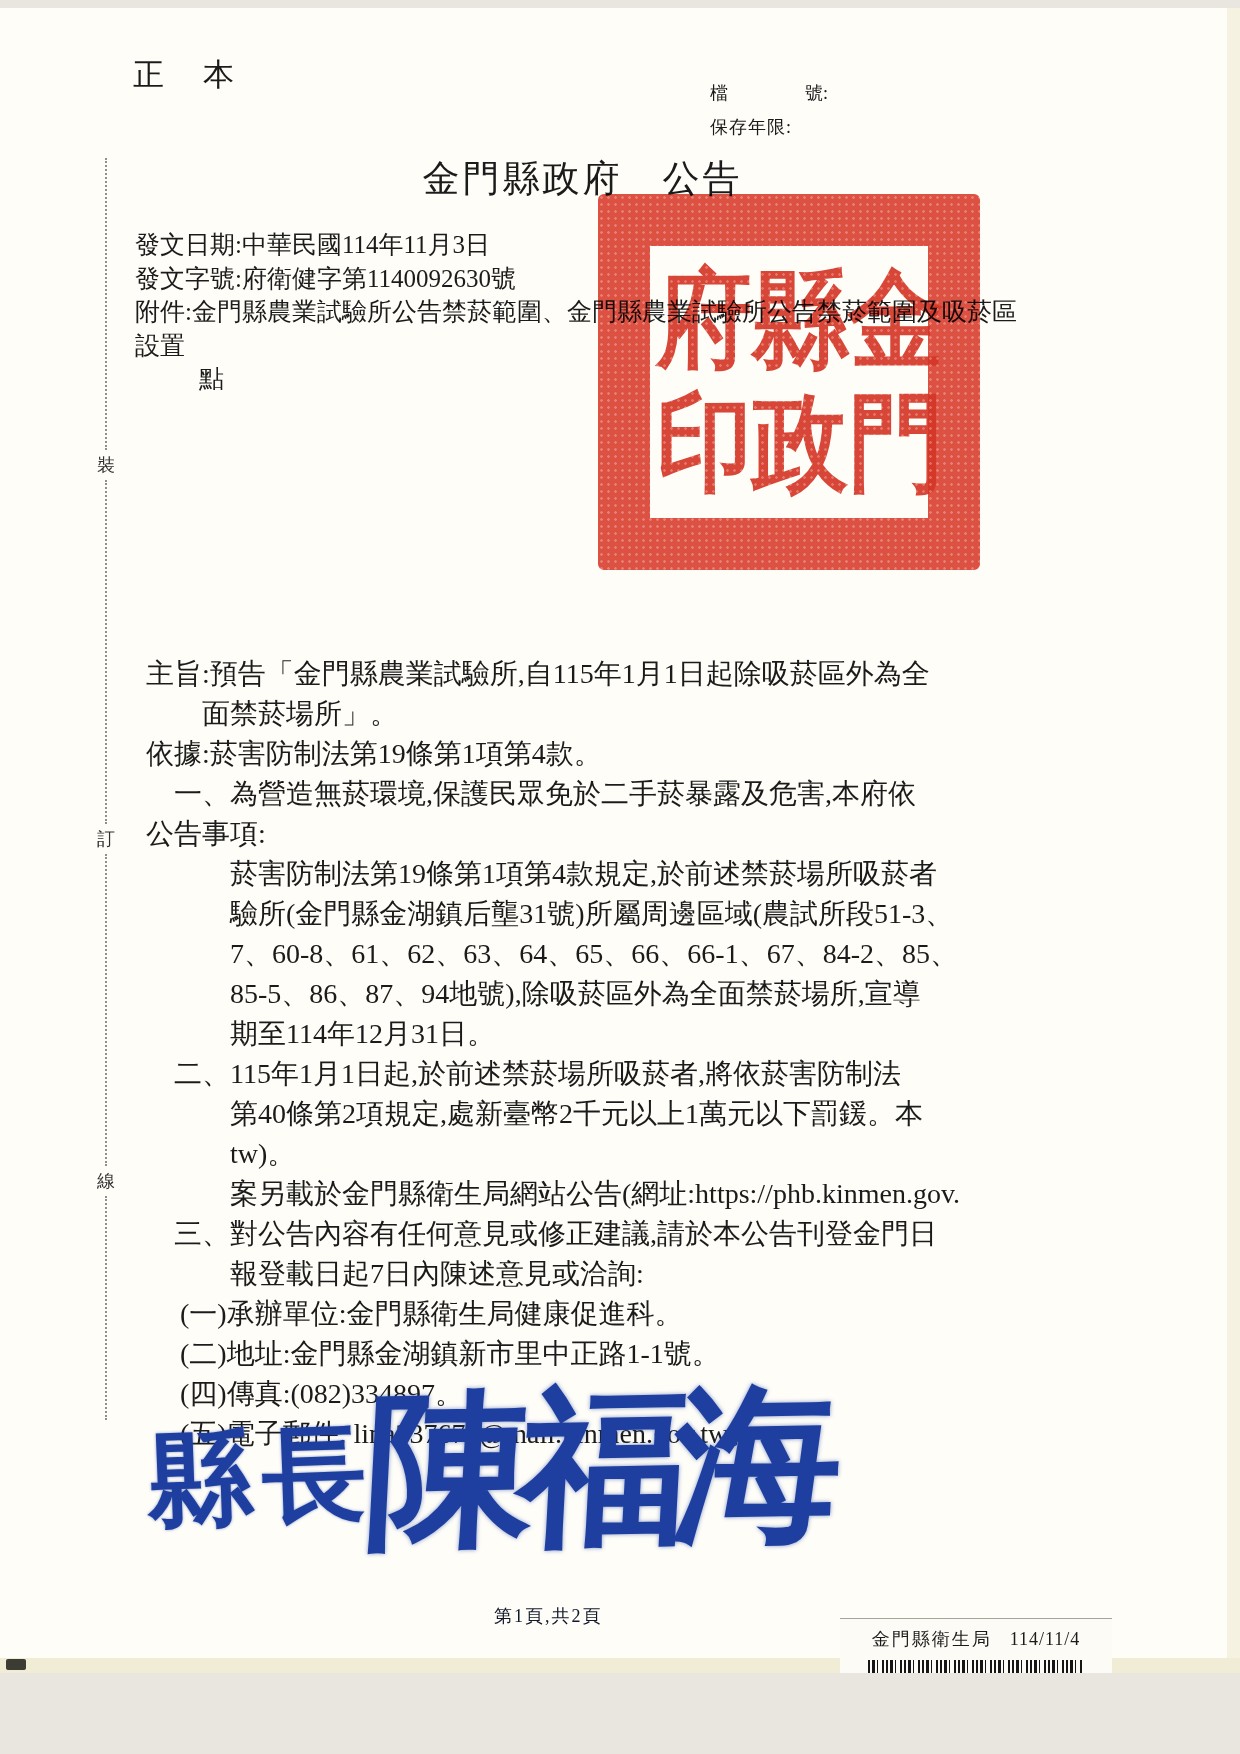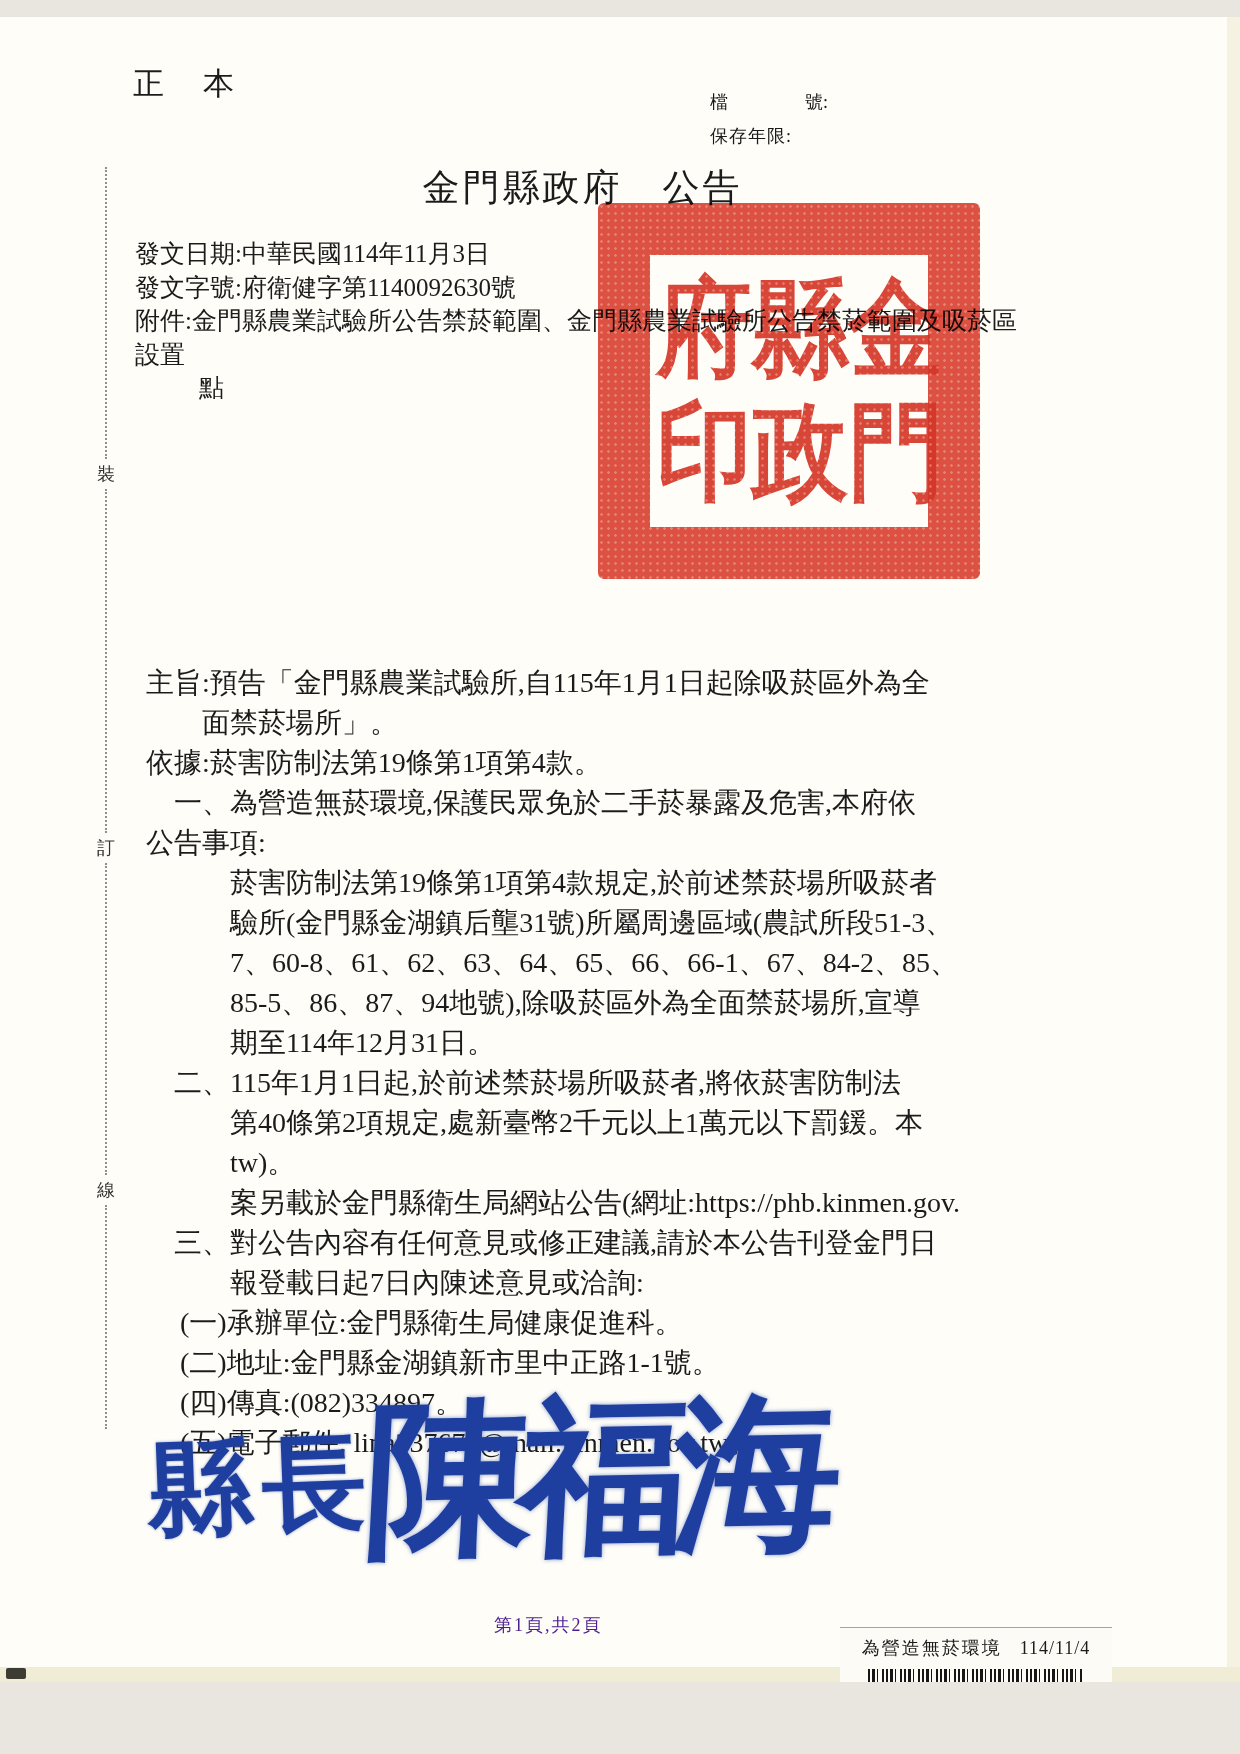--- a/index.html
+++ b/index.html
@@ -1,19 +1,19 @@
 <!DOCTYPE html>
 <html lang="zh-Hant"><head>
 <meta charset="utf-8">
 <style>
   html,body{margin:0;padding:0;background:#e8e6de;}
   .page{
     position:relative;
     width:1240px;height:1665px;
-    margin:17px auto;
+    margin:8px auto;
     background:#fefdf8;
     overflow:hidden;
     font-family:"Liberation Serif","DejaVu Serif",serif;
     color:#1b1b1b;
   }
   
   .edge-right{position:absolute;right:0;top:0;width:13px;height:100%;background:#f6f2e1;}
   .edge-bottom{position:absolute;left:0;bottom:0;width:100%;height:15px;background:#f1ecd6;}
   .corner-mark{position:absolute;left:6px;bottom:3px;width:20px;height:11px;background:#3c3b34;border-radius:2px;}
 
@@ -73,21 +73,21 @@
   .sig-title{
     position:absolute;left:8px;top:48px;font-size:104px;font-weight:bold;letter-spacing:10px;
     transform:rotate(-2deg);text-shadow:0 0 3px rgba(30,63,159,.55);
   }
   .sig-name{
     position:absolute;left:226px;top:-4px;font-size:168px;font-weight:bold;letter-spacing:-14px;
     transform:rotate(-1deg) skewX(-4deg);text-shadow:0 0 4px rgba(30,63,159,.55);
   }
 
   .page-info{
-    position:absolute;left:494px;top:1596px;font-size:18px;letter-spacing:2px;color:#4c1d95;
+    position:absolute;left:494px;top:1596px;font-size:18px;letter-spacing:2px;color:#0f172a;
     z-index:5;mix-blend-mode:multiply;
   }
 
   
   .issuer-label{
     position:absolute;left:840px;top:1610px;width:272px;
     background:#fcfbf5;border-top:1px solid #a7a49a;
     padding:8px 0 6px;text-align:center;z-index:6;
   }
   .issuer-row{font-size:18px;letter-spacing:2px;white-space:nowrap;}
@@ -180,19 +180,19 @@
 
   <div class="signature">
     <span class="sig-title">縣長</span>
     <span class="sig-name">陳福海</span>
   </div>
 
   <div class="page-info">第1頁,共2頁</div>
 
   <div class="issuer-label">
     <div class="issuer-row">
-      <span>為營造無菸環境</span><span class="issuer-date">114/11/4</span>
+      <span>金門縣衛生局</span><span class="issuer-date">114/11/4</span>
     </div>
     <div class="barcode"></div>
     <div class="barcode-text">A21140025460</div>
   </div>
 
 </div>
 
 </body></html>

